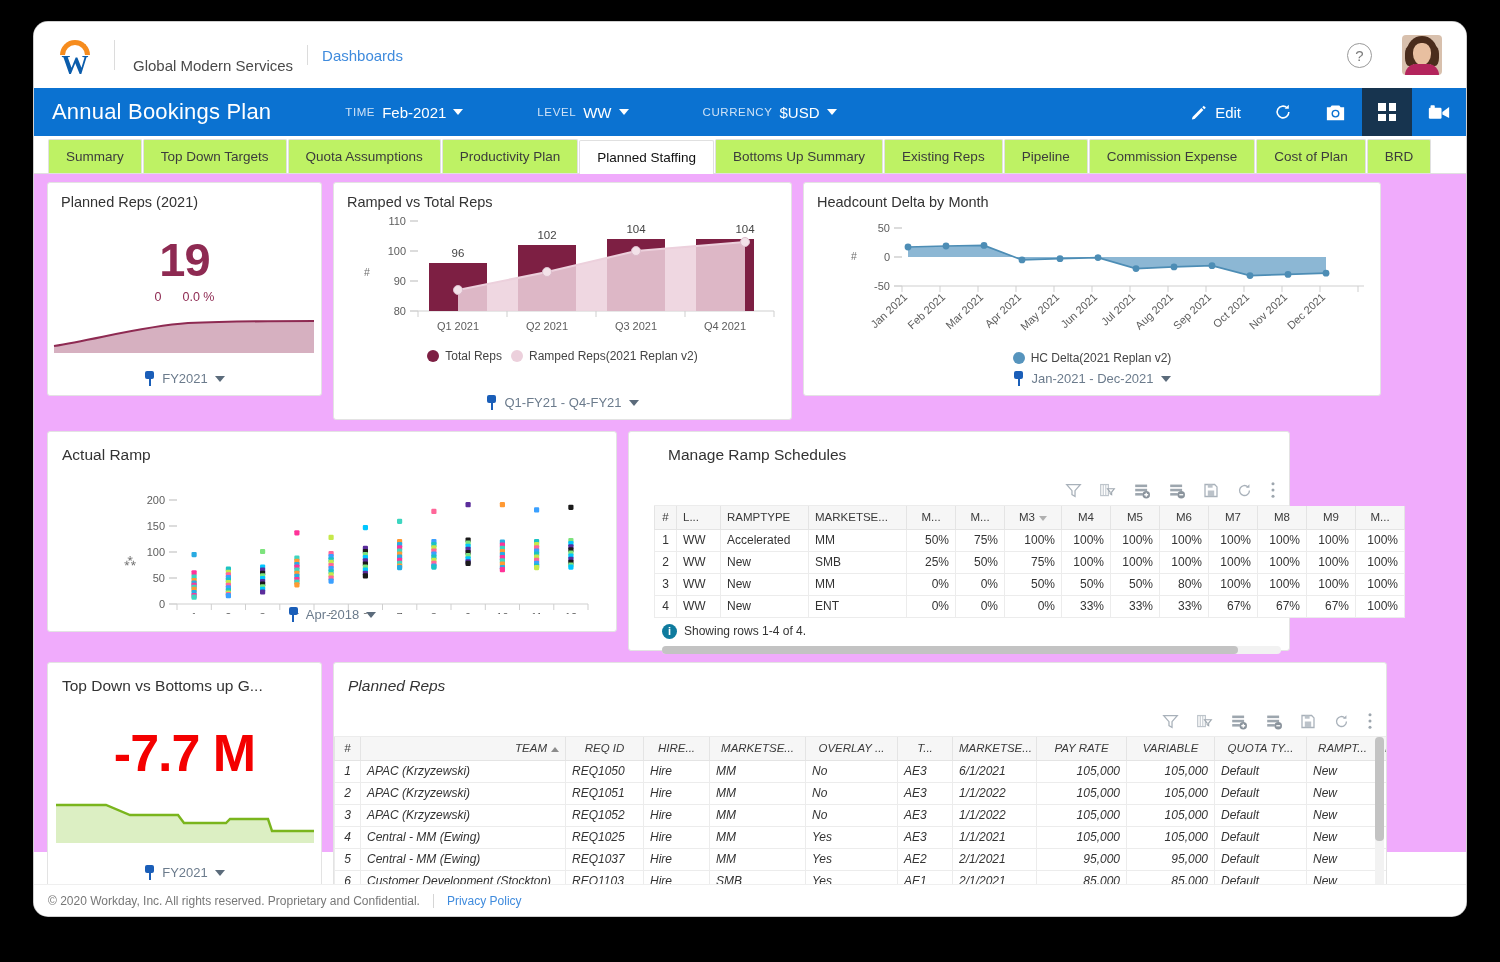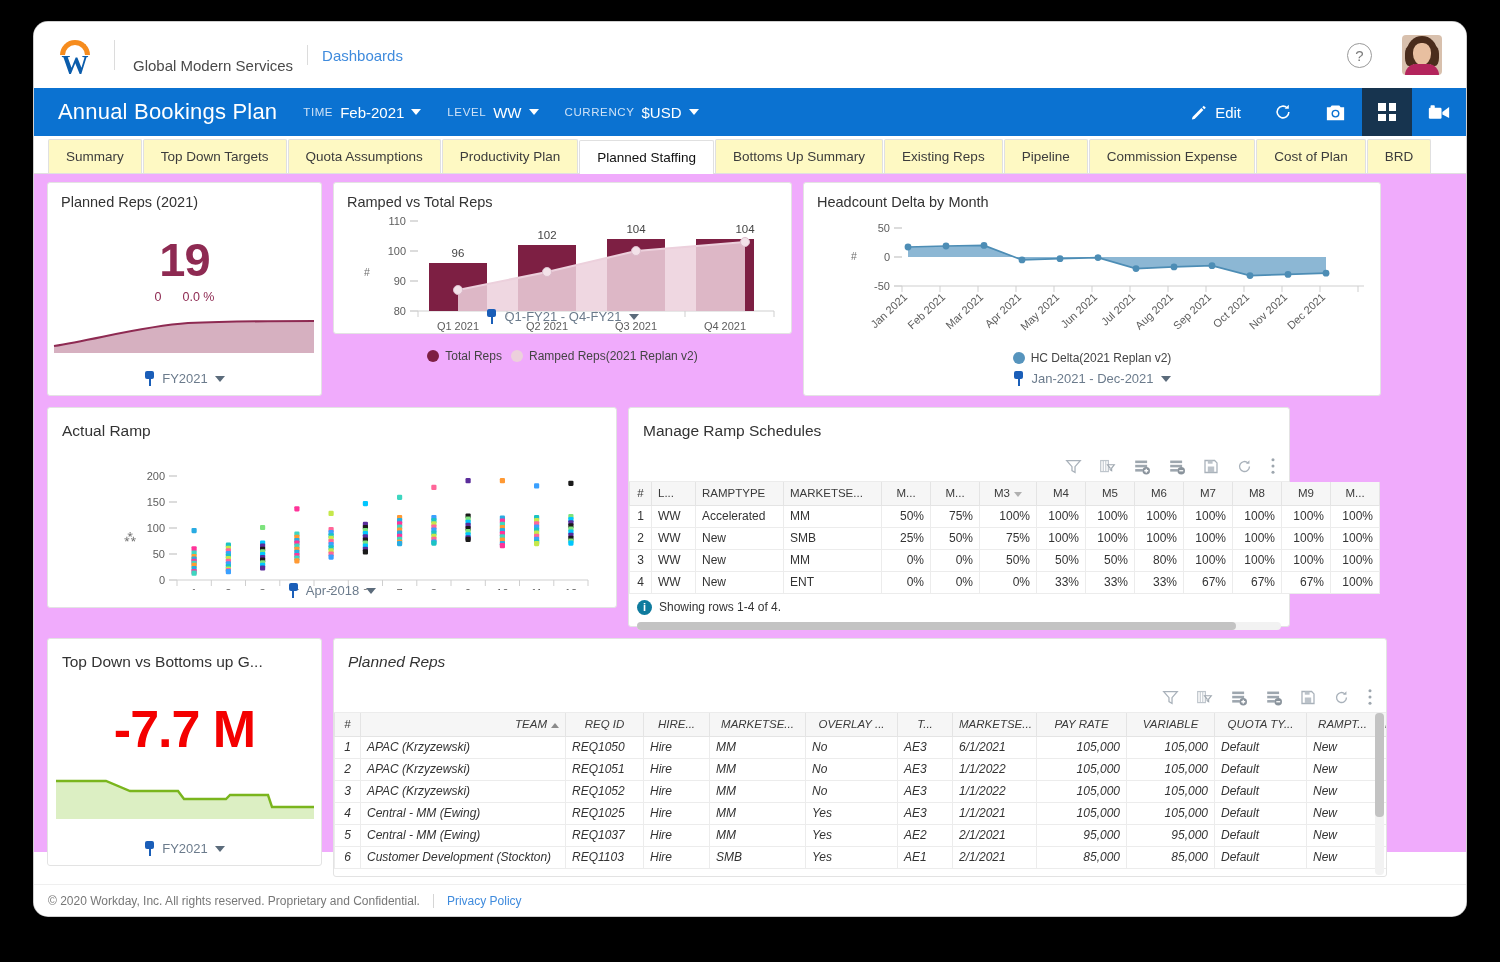--- a/index.html
+++ b/index.html
@@ -42,39 +42,39 @@
     background:#d8c0ad; position:relative;
   }
   .avatar .hair{ position:absolute; left:5px; top:1px; width:30px; height:30px; background:#4a2c1c; border-radius:50% 50% 44% 44%; }
   .avatar .face{ position:absolute; left:11px; top:8px; width:18px; height:22px; background:#e8bfa0; border-radius:48% 48% 55% 55%; }
   .avatar .body{ position:absolute; left:3px; bottom:0; width:34px; height:11px; background:#b3245c; border-radius:14px 14px 0 0; }
   .avatar .hair2{ position:absolute; left:3px; top:11px; width:10px; height:20px; background:#4a2c1c; border-radius:40%; }
   .avatar .hair3{ position:absolute; right:3px; top:11px; width:10px; height:20px; background:#4a2c1c; border-radius:40%; }
 
   
   .bluebar{
-    height:48px; background:#0b72d1; display:flex; align-items:center; padding-left:24px; color:#fff;
+    height:48px; background:#0b72d1; display:flex; align-items:center; padding-left:18px; color:#fff;gap:48px;
   }
   .bb-title{ font-size:22px; font-weight:normal; margin-right:26px; letter-spacing:.2px; }
   .bb-prompt{ display:flex; align-items:center; gap:7px; margin-right:26px; cursor:pointer; }
   .bb-prompt .lbl{ font-size:11.5px; letter-spacing:.6px; color:#cfe2f6; text-transform:uppercase; }
   .bb-prompt .val{ font-size:15px; color:#fff; }
   .caret{ width:0;height:0;border-left:5px solid transparent;border-right:5px solid transparent;border-top:6px solid #fff; }
   .bb-right{ margin-left:auto; display:flex; align-items:center; height:48px; }
   .bb-btn{ height:48px; display:flex; align-items:center; justify-content:center; gap:8px; padding:0 16px; cursor:pointer; }
   .bb-btn.active{ background:#17344f; }
   .bb-btn .txt{ font-size:15px; }
   .grid-ic{ width:18px; height:18px; display:grid; grid-template-columns:1fr 1fr; grid-template-rows:1fr 1fr; gap:3px; }
   .grid-ic i{ background:#fff; display:block; }
 
   
   .tabs{ height:38px; background:#fff; display:flex; align-items:flex-end; padding-left:14px; border-bottom:1px solid #e0e0e0; }
   .tab{
     height:34px; padding:0 17px; display:flex; align-items:center; font-size:13.5px; color:#3c3c3c;
-    background:#fef9c3; border:1px solid #e0e0e0; border-bottom:none; margin-right:1px; cursor:pointer;
+    background:#bef264; border:1px solid #e0e0e0; border-bottom:none; margin-right:1px; cursor:pointer;
     border-radius:2px 2px 0 0;
   }
   .tab.sel{ background:#fff; border-color:#e0e0e0; position:relative; top:1px; color:#111; }
 
   
   .canvas{ padding:8px 13px 0 13px; background:#f0abfc; height:678px; position:relative; }
   .row{ display:flex; gap:11px; margin-bottom:11px; }
   .card{ background:#fff; border:1px solid #e3e3e3; border-radius:3px; position:relative; }
   .card-title{ font-size:14.5px; color:#333; padding:11px 0 0 13px; }
   .card-title.big{ font-size:15.5px; padding:14px 0 0 14px; }
@@ -255,21 +255,21 @@
         <div class="footer-prompt">
           <span class="pin">
               <span class="head"></span>
               <span class="needle"></span>
             </span>
           <span class="fp-txt">FY2021</span>
           <span class="caret-d"></span>
         </div>
       </div>
 
-      <div class="card" style="width:459px; height:152px;">
+      <div class="card" style="width:459px; height:238px;">
         <div class="card-title">Ramped vs Total Reps</div>
         <div>
           <svg width="457" height="135" viewBox="0 0 457 135">
             <text class="axlbl" x="33" y="66" text-anchor="middle">#</text>
 
             <text class="tklbl" x="72" y="15" text-anchor="end">110</text>
             <text class="tklbl" x="72" y="45" text-anchor="end">100</text>
             <text class="tklbl" x="72" y="75" text-anchor="end">90</text>
             <text class="tklbl" x="72" y="105" text-anchor="end">80</text>
             <line x1="76" y1="11" x2="84" y2="11" stroke="#b9b9b9"></line>
@@ -590,21 +590,21 @@
         <div class="footer-prompt">
           <span class="pin">
               <span class="head"></span>
               <span class="needle"></span>
             </span>
           <span class="fp-txt">Apr-2018</span>
           <span class="caret-d"></span>
         </div>
       </div>
 
-      <div class="card" style="width:662px; height:220px;">
+      <div class="card" style="width:662px; height:220px;padding-left:25px;">
         <div class="card-title big" style="padding-bottom:11px;">Manage Ramp Schedules</div>
         <div class="tbl-toolbar">
           <svg class="tbi" width="17" height="17" viewBox="0 0 20 20">
             <path d="M2 3h16l-6.2 7.2V17l-3.6-2.2v-4.6z" fill="none" stroke="#9aa4ae" stroke-width="1.5"></path>
           </svg>
           <svg class="tbi" width="17" height="17" viewBox="0 0 20 20">
             <rect x="2" y="3" width="9" height="13" fill="none" stroke="#b3bbc3" stroke-width="1.4"></rect>
             <line x1="5" y1="3" x2="5" y2="16" stroke="#b3bbc3" stroke-width="1.2"></line>
             <line x1="8" y1="3" x2="8" y2="16" stroke="#b3bbc3" stroke-width="1.2"></line>
             <path d="M10 8h8l-3.1 3.8V15l-1.8-1.1v-2.1z" fill="#fff" stroke="#8d97a1" stroke-width="1.3"></path>

